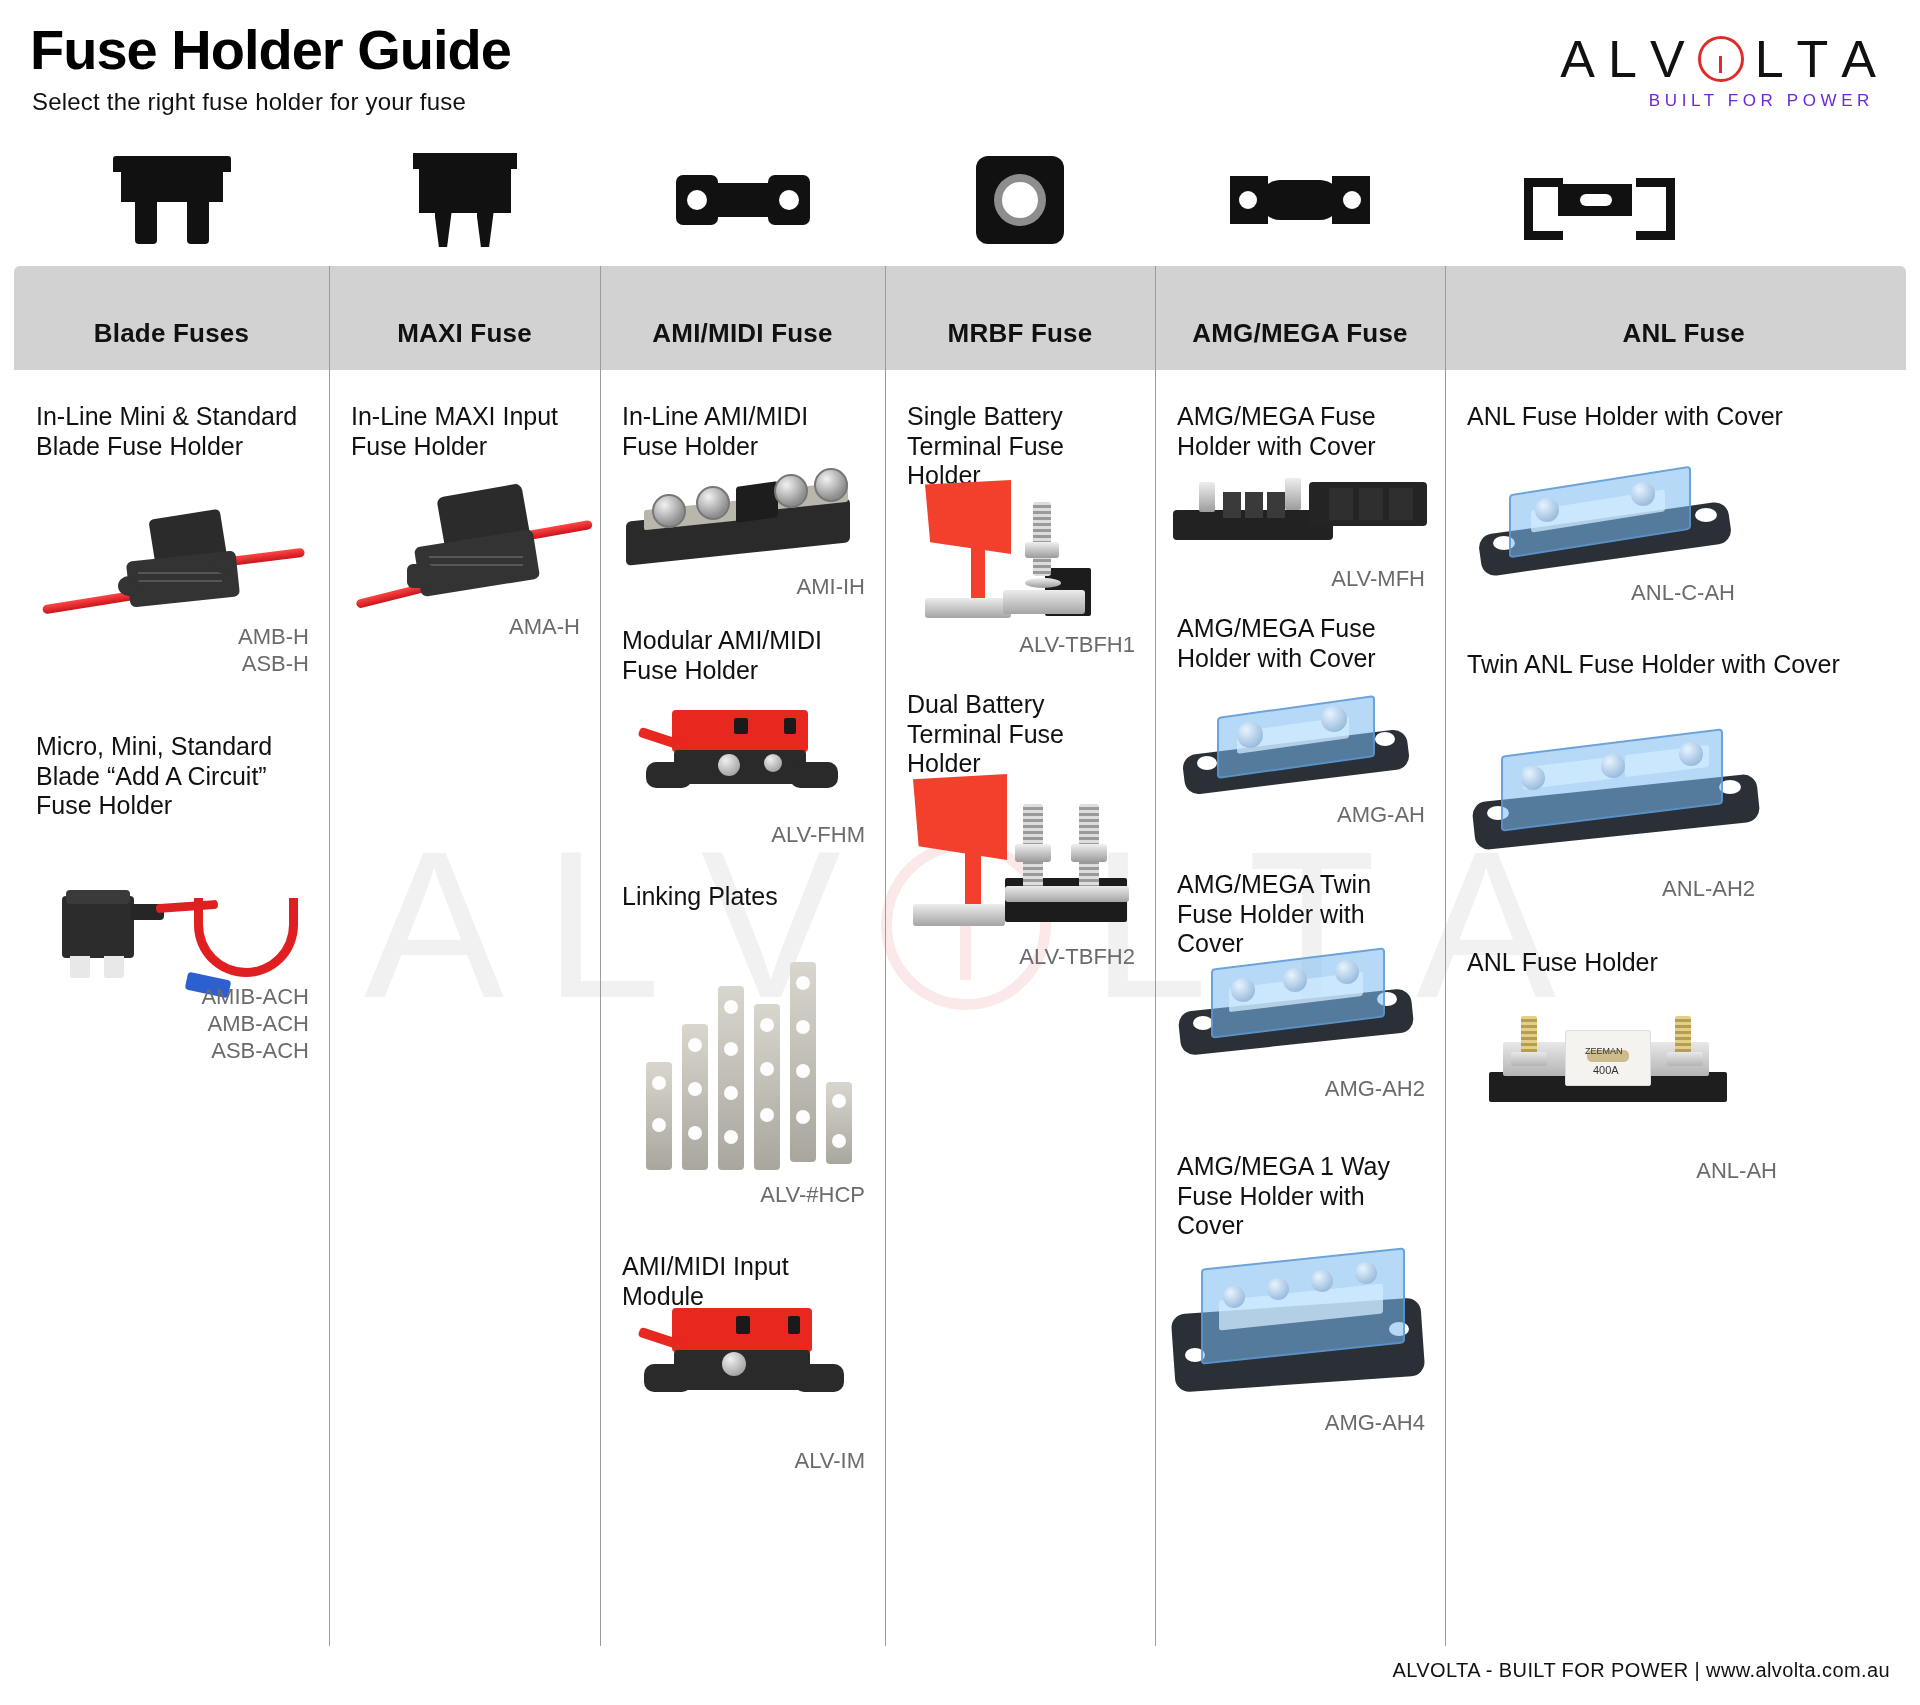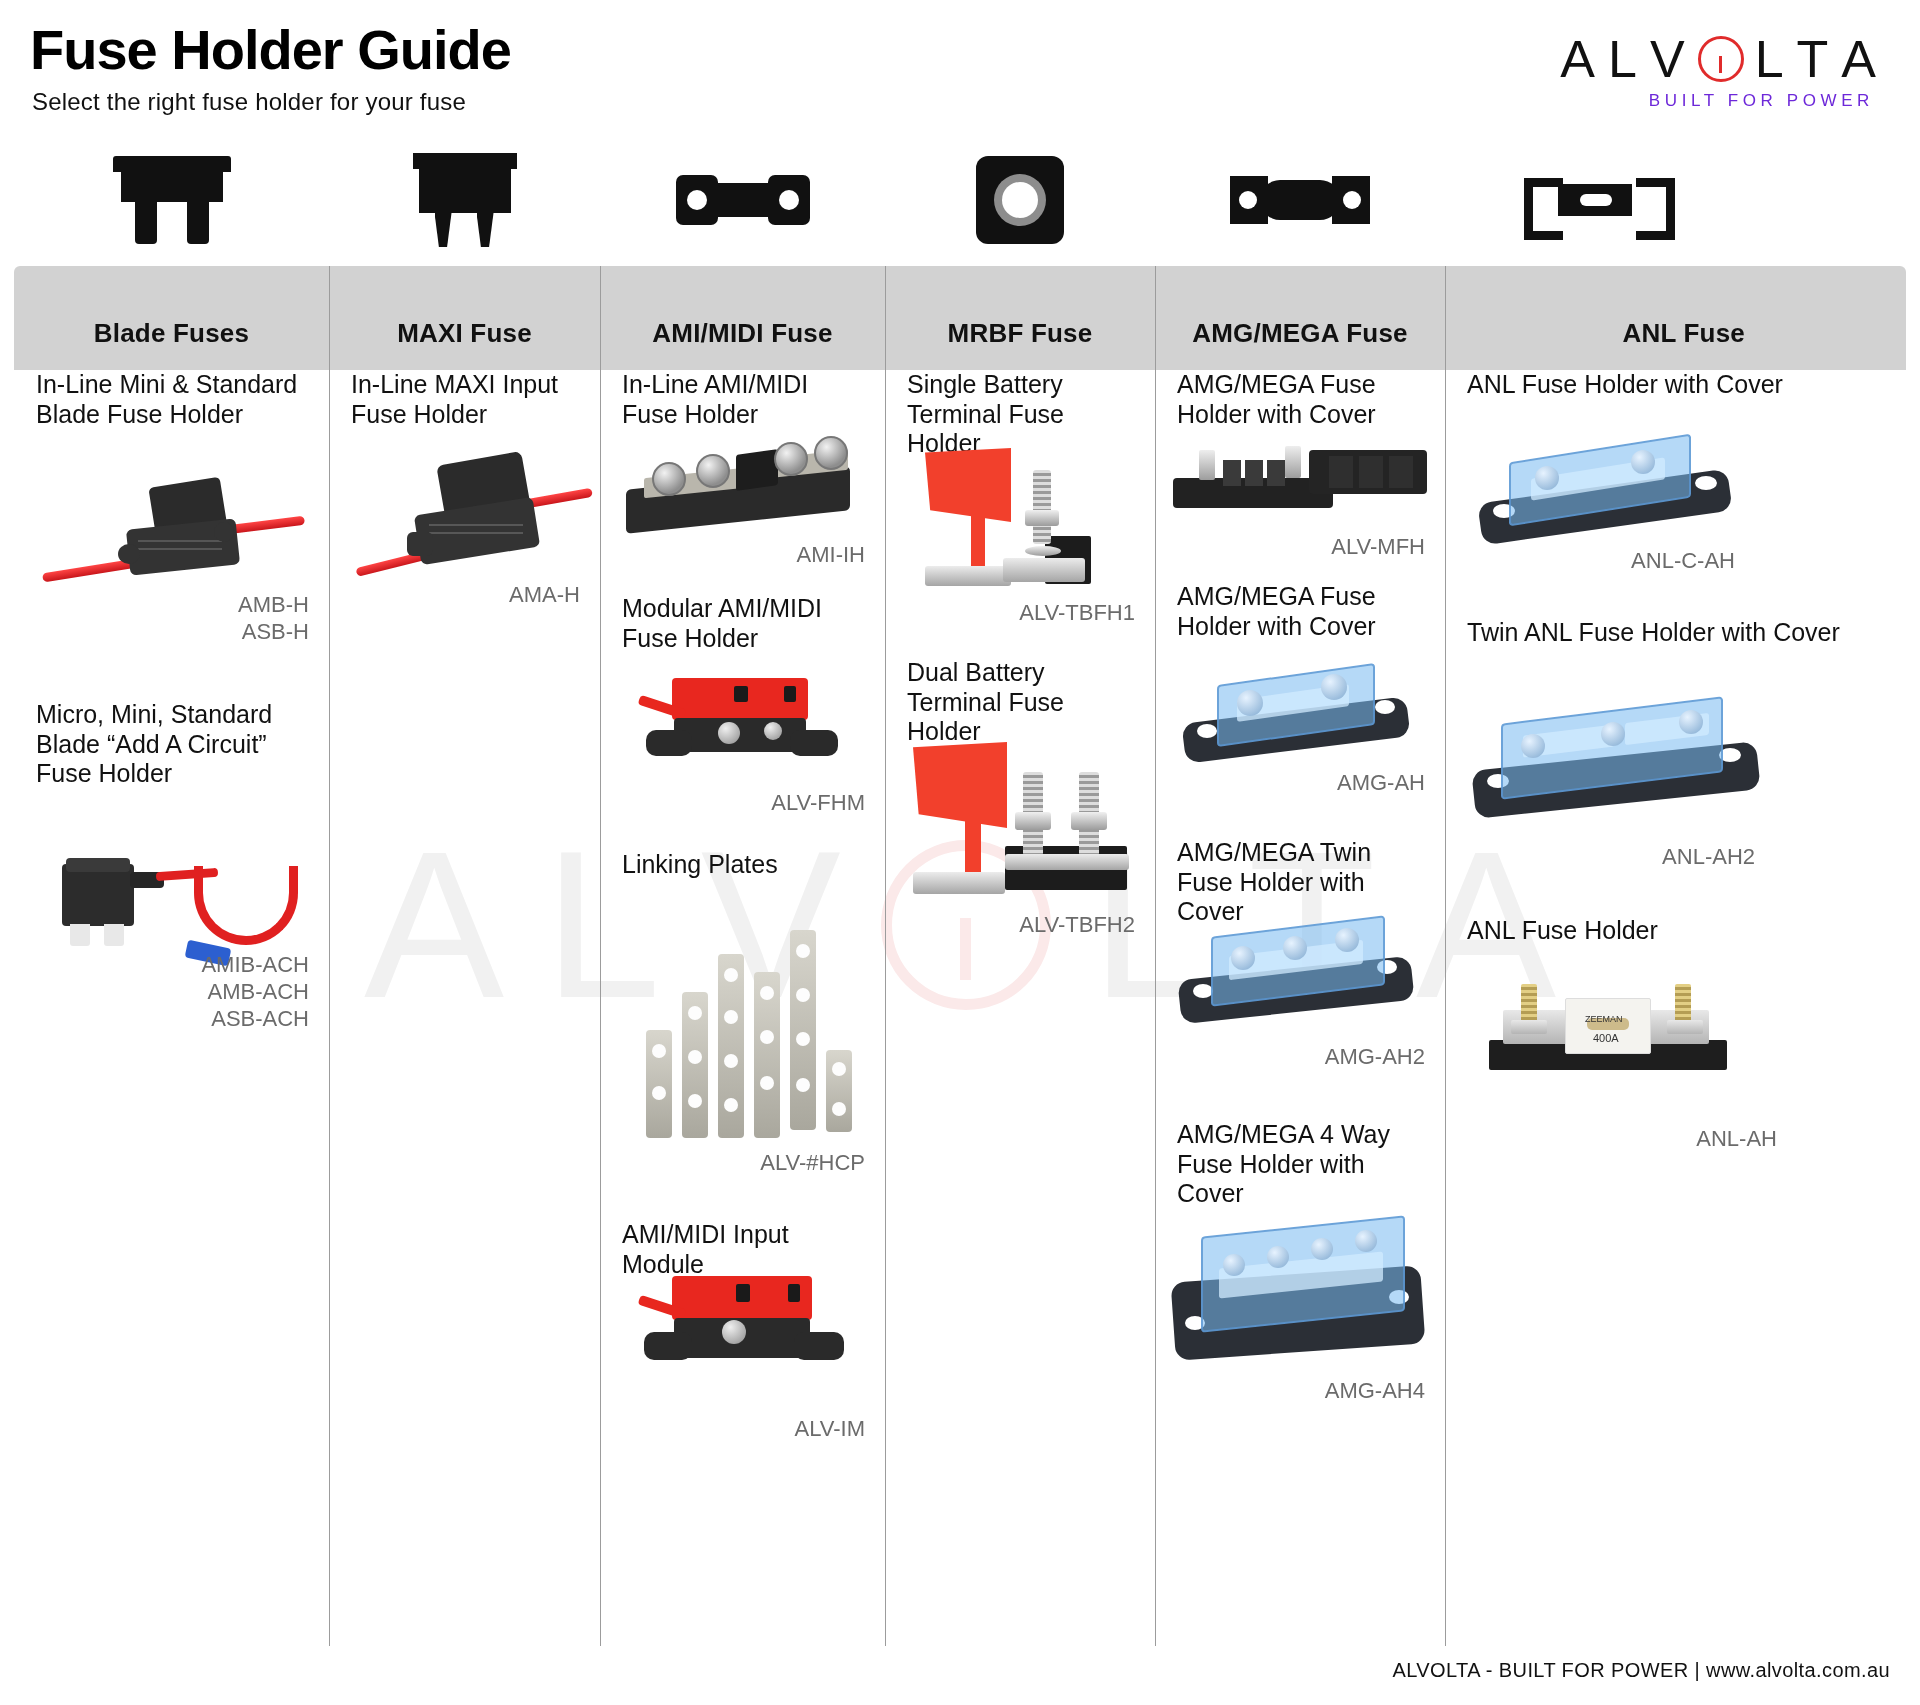--- a/index.html
+++ b/index.html
@@ -127,21 +127,21 @@
   }
   .col-head{
     position:absolute;top:0;left:0;width:100%;height:104px;
     display:flex;align-items:flex-end;justify-content:center;
     padding-bottom:21px;box-sizing:border-box;
   }
   .col-head span{font-size:26px;font-weight:bold;color:#111;letter-spacing:.2px;}
   .col-div{position:absolute;top:0;width:1px;height:1380px;background:#9c9c9c;}
   .col-body{position:absolute;top:104px;left:0;width:100%;height:1276px;}
 
-  .prod{position:absolute;width:100%;}
+  .prod{position:absolute;width:100%;margin-top:32px;}
   .prod-name{
     font-size:25px;line-height:1.18;color:#111;font-weight:normal;
     padding:0 18px 0 22px;box-sizing:border-box;
   }
   .prod-code{
     position:absolute;right:20px;
     font-size:22px;color:#6b6b6b;text-align:right;line-height:1.22;
     white-space:pre-line;
   }
 
@@ -557,21 +557,21 @@
           <span class="lid" style="left:32px;top:12px;width:170px;height:66px;transform:skewY(-7deg);"></span>
           <span class="inner" style="left:50px;top:34px;width:134px;height:24px;transform:skewY(-7deg);"></span>
           <span class="stud" style="left:52px;top:32px;width:24px;height:24px;"></span>
           <span class="stud" style="left:104px;top:22px;width:24px;height:24px;"></span>
           <span class="stud" style="left:156px;top:14px;width:24px;height:24px;"></span>
         </div>
         <div class="prod-code" style="top:206px;">AMG-AH2</div>
       </div>
 
       <div class="prod" style="top:750px;height:330px;">
-        <div class="prod-name">AMG/MEGA 4 Way Fuse Holder with Cover</div>
+        <div class="prod-name">AMG/MEGA 1 Way Fuse Holder with Cover</div>
         <div class="ph blue" style="left:18px;top:98px;width:252px;height:150px;">
           <span class="foot" style="left:0;top:56px;width:250px;height:78px;transform:rotate(-4deg);"></span>
           <span class="hole" style="left:12px;top:98px;width:20px;height:14px;"></span>
           <span class="hole" style="left:216px;top:72px;width:20px;height:14px;"></span>
           <span class="lid" style="left:28px;top:8px;width:200px;height:92px;transform:skewY(-6deg);"></span>
           <span class="inner" style="left:46px;top:42px;width:164px;height:30px;transform:skewY(-6deg);"></span>
           <span class="stud" style="left:50px;top:36px;width:22px;height:22px;"></span>
           <span class="stud" style="left:94px;top:28px;width:22px;height:22px;"></span>
           <span class="stud" style="left:138px;top:20px;width:22px;height:22px;"></span>
           <span class="stud" style="left:182px;top:12px;width:22px;height:22px;"></span>

